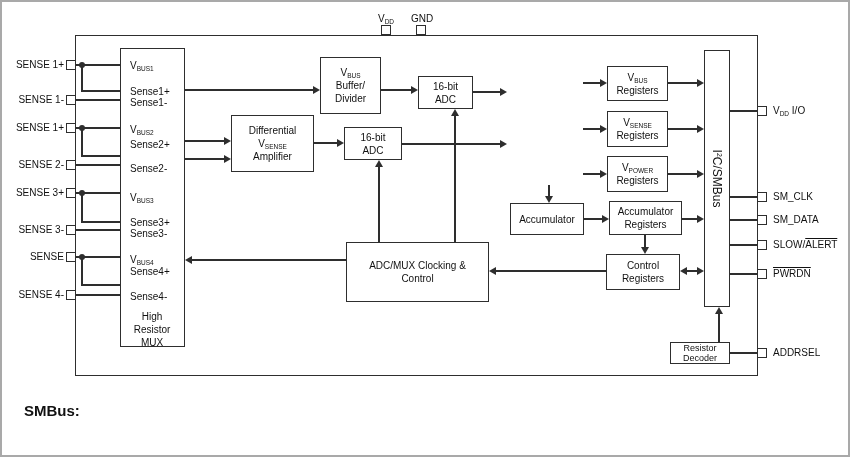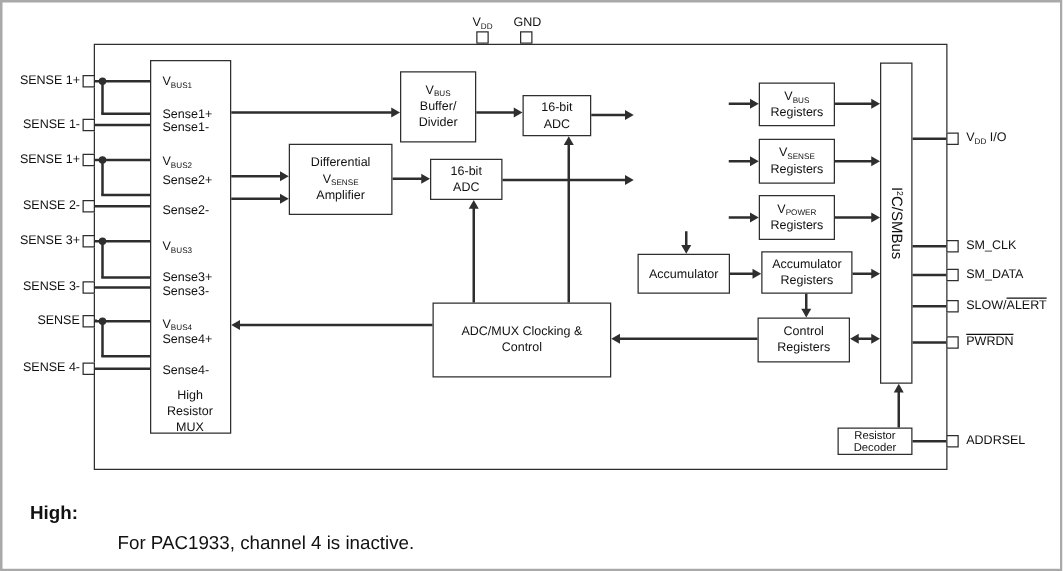--- a/index.html
+++ b/index.html
@@ -229,16 +229,15 @@
   <div class="vw" style="left:716px;top:310px;height:30px"></div>
   <div class="au" style="left:713px;top:305px"></div>
 
   <div class="hw" style="left:728px;top:108px;width:27px"></div>
   <div class="hw" style="left:728px;top:194px;width:27px"></div>
   <div class="hw" style="left:728px;top:217px;width:27px"></div>
   <div class="hw" style="left:728px;top:242px;width:27px"></div>
   <div class="hw" style="left:728px;top:271px;width:27px"></div>
   <div class="hw" style="left:728px;top:350px;width:27px"></div>
 
-  <div class="note" style="left:22px;top:400px;font-weight:bold">High:</div>
-  <div class="note" style="left:92px;top:424px">For PAC1933, channel 4 is inactive.</div>
+  <div class="note" style="left:22px;top:400px;font-weight:bold">SMBus:</div>
 
 </div>
 
 </body></html>

